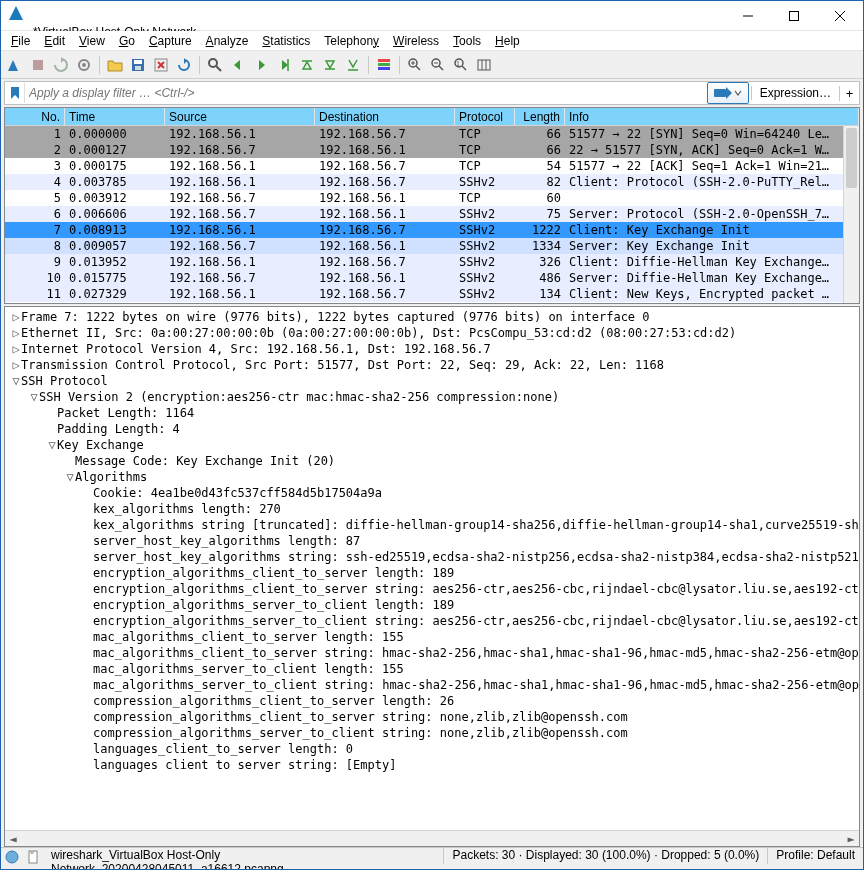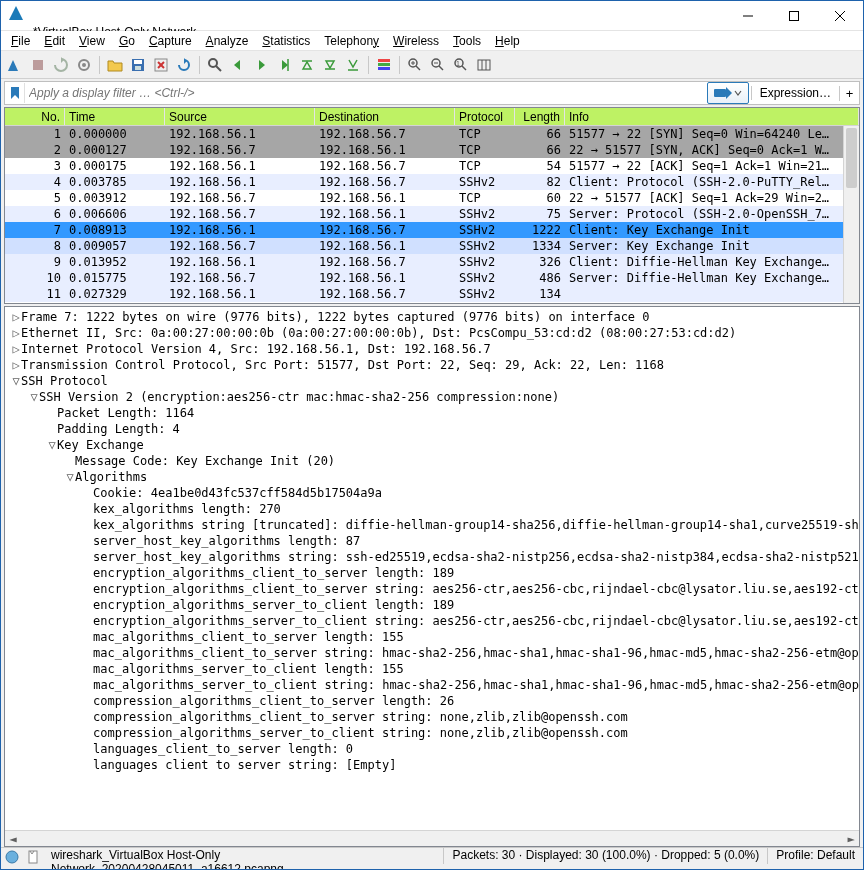--- a/index.html
+++ b/index.html
@@ -17,21 +17,21 @@
 .toolbar .tbtn { width:22px; height:22px; display:flex; align-items:center; justify-content:center; border:1px solid transparent; border-radius:2px;}
 .toolbar .tbtn.disabled { opacity:0.5;}
 .toolbar .sep { width:1px; height:18px; background:#c8c8c8; margin:0 3px;}
 .filterbar { height:24px; background:#fff; display:flex; align-items:center; border:1px solid #bfbfbf; margin:2px 3px;}
 .filterbar .bmk { width:20px; height:20px; display:flex; align-items:center; justify-content:center; border-right:1px solid #e0e0e0;}
 .filterbar input { flex:1; border:none; outline:none; font-size:12px; padding:0 4px; color:#888; font-style:italic;}
 .filterbar .apply { width:42px; height:22px; display:flex; align-items:center; justify-content:center; border:1px solid #2a7ab9; margin:0 2px; border-radius:2px; background:linear-gradient(#fff,#e8f0f8);}
 .filterbar .expr { padding:0 8px; border-left:1px solid #c8c8c8; color: #000; font-size:12px;}
 .filterbar .plus { width:20px; text-align:center; border-left:1px solid #c8c8c8; font-size:13px;}
 .packet-list { flex:0 0 197px; background:#fff; border:1px solid #828790; margin:0 3px; display:flex; flex-direction:column; position:relative;}
-.pl-head { display:flex; height:18px; background:#bef264; border-bottom:1px solid #d4d4d4;}
+.pl-head { display:flex; height:18px; background:#7dd3fc; border-bottom:1px solid #d4d4d4;}
 .pl-head .col { font-size:12px; padding:0 4px; border-right:1px solid #e4e4e4; line-height:18px; overflow:hidden; white-space:nowrap;}
 .pl-body { flex:1; overflow:hidden; }
 .pl-row { display:flex; height:16px; font-family:Consolas, monospace; font-size:12px; line-height:16px;}
 .pl-row .cell { padding:0 4px; overflow:hidden; white-space:nowrap;}
 .col-no { width:60px; text-align:right;}
 .col-time{ width:100px;}
 .col-src { width:150px;}
 .col-dst { width:140px;}
 .col-proto{width:60px;}
 .col-len { width:50px; text-align:right;}
@@ -297,21 +297,20 @@
         <div class="cell col-len">82</div>
         <div class="cell col-info">Client: Protocol (SSH-2.0-PuTTY_Rel…</div>
       </div>
       <div class="pl-row row-white">
         <div class="cell col-no">5</div>
         <div class="cell col-time">0.003912</div>
         <div class="cell col-src">192.168.56.7</div>
         <div class="cell col-dst">192.168.56.1</div>
         <div class="cell col-proto">TCP</div>
         <div class="cell col-len">60</div>
-        <div class="cell col-info">22 → 51577 [ACK] Seq=1 Ack=29 Win=2…</div>
       </div>
       <div class="pl-row row-pale">
         <div class="cell col-no">6</div>
         <div class="cell col-time">0.006606</div>
         <div class="cell col-src">192.168.56.7</div>
         <div class="cell col-dst">192.168.56.1</div>
         <div class="cell col-proto">SSHv2</div>
         <div class="cell col-len">75</div>
         <div class="cell col-info">Server: Protocol (SSH-2.0-OpenSSH_7…</div>
       </div>
@@ -351,20 +350,21 @@
         <div class="cell col-len">486</div>
         <div class="cell col-info">Server: Diffie-Hellman Key Exchange…</div>
       </div>
       <div class="pl-row row-pale">
         <div class="cell col-no">11</div>
         <div class="cell col-time">0.027329</div>
         <div class="cell col-src">192.168.56.1</div>
         <div class="cell col-dst">192.168.56.7</div>
         <div class="cell col-proto">SSHv2</div>
         <div class="cell col-len">134</div>
+        <div class="cell col-info">Client: New Keys, Encrypted packet …</div>
       </div>
     </div>
   <div class="sb-v">
       <div class="thumb"></div>
     </div>
 </div>
 
 <div class="details">
   <div class="inner" id="details-inner">
       <div class="line" style="padding-left: 0px;"><span class="caret">▷</span><span>Frame 7: 1222 bytes on wire (9776 bits), 1222 bytes captured (9776 bits) on interface 0</span></div>

